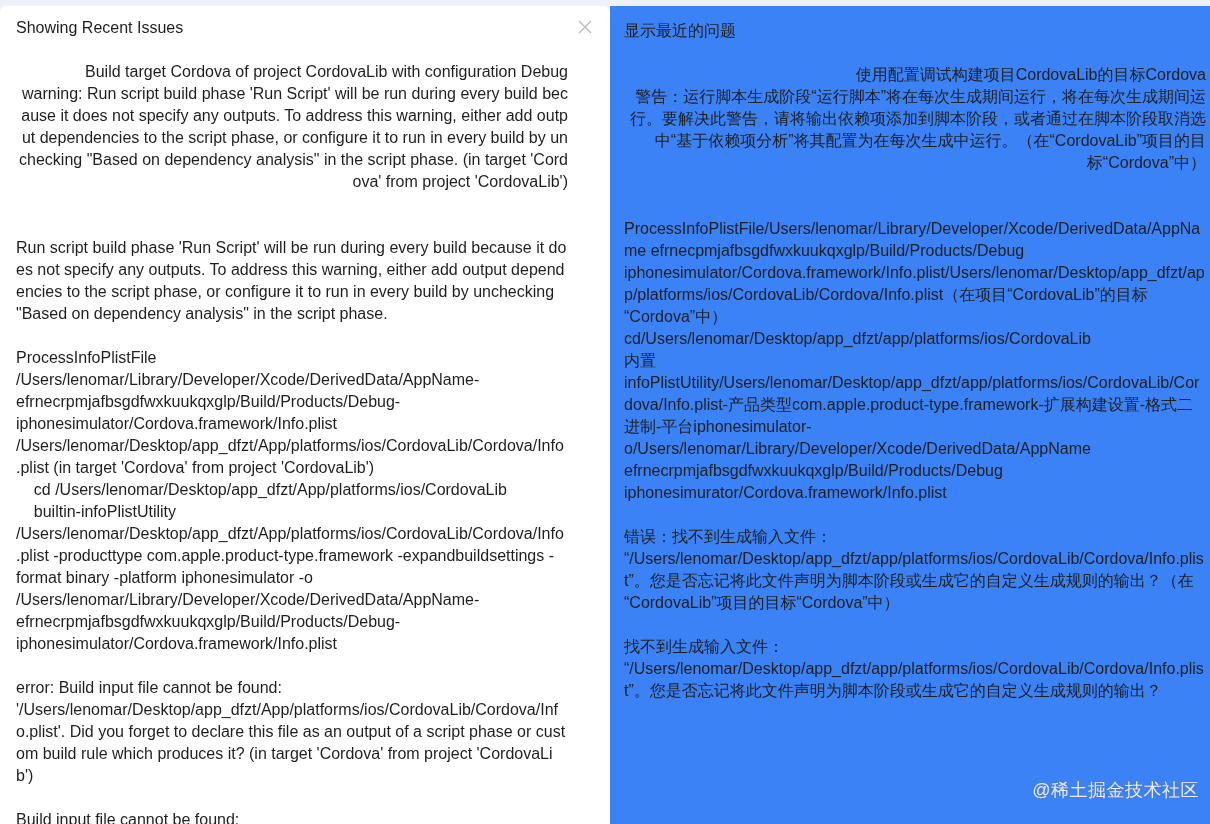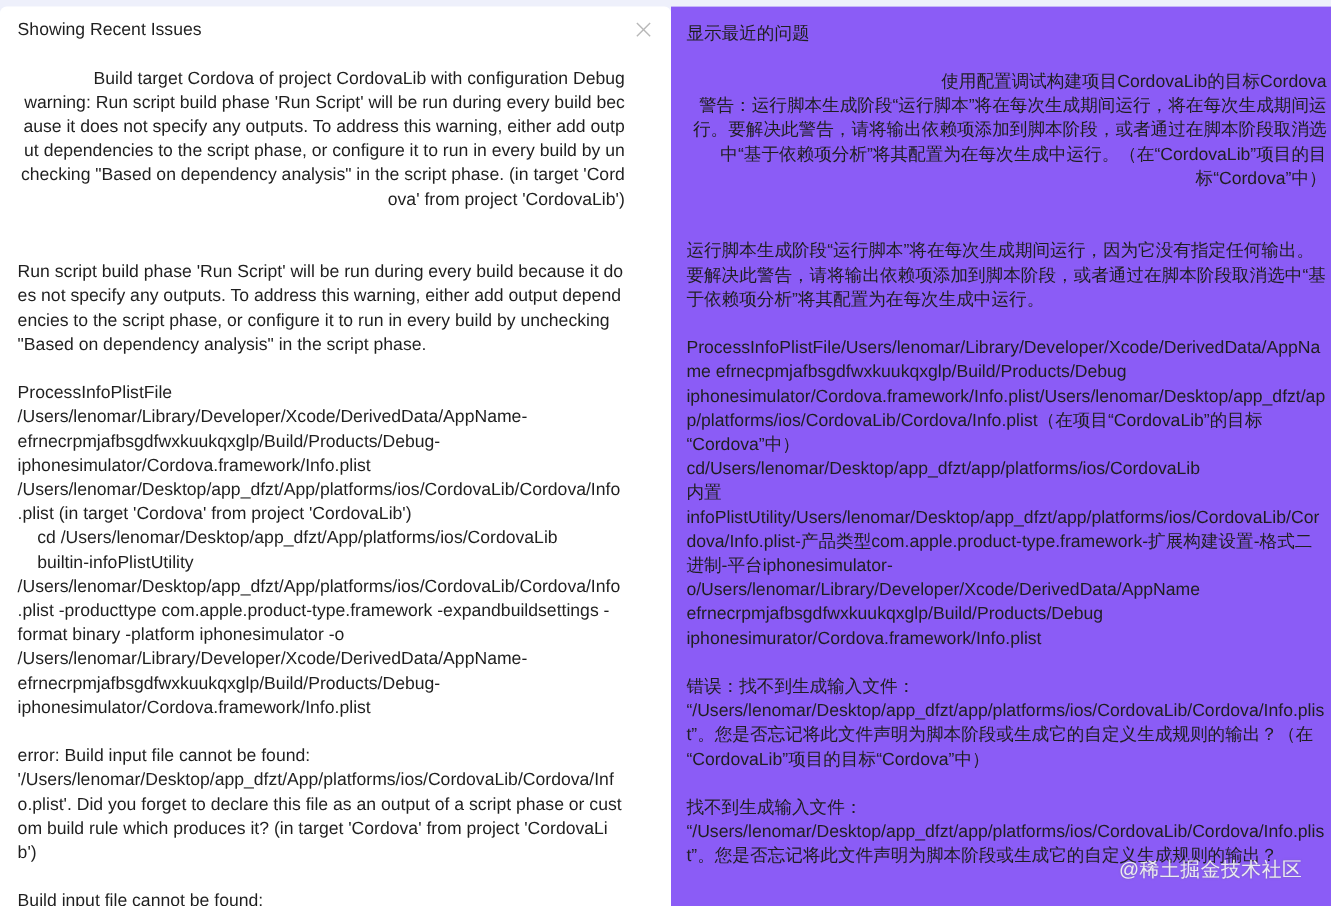--- a/index.html
+++ b/index.html
@@ -27,21 +27,21 @@
       border-top-left-radius: 6px;
       border-top-right-radius: 6px;
       box-sizing: border-box;
       padding: 11px 40px 0 16px;
       overflow: hidden;
     }
     .target-panel {
       position: relative;
       width: 600px;
       height: 100%;
-      background: #8b5cf6;
+      background: #3b82f6;
       box-sizing: border-box;
       padding: 14px 6px 0 14px;
       overflow: hidden;
     }
     .close-btn {
       position: absolute;
       right: 16px;
       top: 12px;
       width: 18px;
       height: 18px;
@@ -63,21 +63,21 @@
     .target-panel .text-block { width: 582px; }
     .title {
       margin: 0 0 22px 0;
     }
     .para {
       margin: 0 0 22px 0;
     }
     .para.extra-gap { margin-bottom: 44px; text-align: right; }
     .watermark {
       position: absolute;
-      right: 26px;
+      right: 11px;
       bottom: 22px;
       font-size: 18px;
       color: rgba(255,255,255,0.85);
       text-shadow: 0 0 1px rgba(120,120,140,0.6), 0 0 2px rgba(120,120,140,0.4);
       pointer-events: none;
       letter-spacing: 0.5px;
     }
   </style>
 </head>
 <body>
@@ -115,21 +115,20 @@
     <p class="text-block para">error: Build input file cannot be found:
 '/Users/lenomar/Desktop/app_dfzt/App/platforms/ios/CordovaLib/Cordova/Inf
 o.plist'. Did you forget to declare this file as an output of a script phase or custom build rule which produces it? (in target 'Cordova' from project 'CordovaLib')</p>
     <p class="text-block para">Build input file cannot be found:</p>
   </section>
 
   <section class="target-panel">
     <p class="text-block title">显示最近的问题</p>
     <p class="text-block para extra-gap">使用配置调试构建项目CordovaLib的目标Cordova
 警告：运行脚本生成阶段“运行脚本”将在每次生成期间运行，将在每次生成期间运行。要解决此警告，请将输出依赖项添加到脚本阶段，或者通过在脚本阶段取消选中“基于依赖项分析”将其配置为在每次生成中运行。（在“CordovaLib”项目的目标“Cordova”中）</p>
-    <p class="text-block para">运行脚本生成阶段“运行脚本”将在每次生成期间运行，因为它没有指定任何输出。要解决此警告，请将输出依赖项添加到脚本阶段，或者通过在脚本阶段取消选中“基于依赖项分析”将其配置为在每次生成中运行。</p>
     <p class="text-block para">ProcessInfoPlistFile/Users/lenomar/Library/Developer/Xcode/DerivedData/AppNa
 me efrnecpmjafbsgdfwxkuukqxglp/Build/Products/Debug
 iphonesimulator/Cordova.framework/Info.plist/Users/lenomar/Desktop/app_dfzt/ap
 p/platforms/ios/CordovaLib/Cordova/Info.plist（在项目“CordovaLib”的目标
 “Cordova”中）
 cd/Users/lenomar/Desktop/app_dfzt/app/platforms/ios/CordovaLib
 内置
 infoPlistUtility/Users/lenomar/Desktop/app_dfzt/app/platforms/ios/CordovaLib/Cor
 dova/Info.plist-产品类型com.apple.product-type.framework-扩展构建设置-格式二
 进制-平台iphonesimulator-

